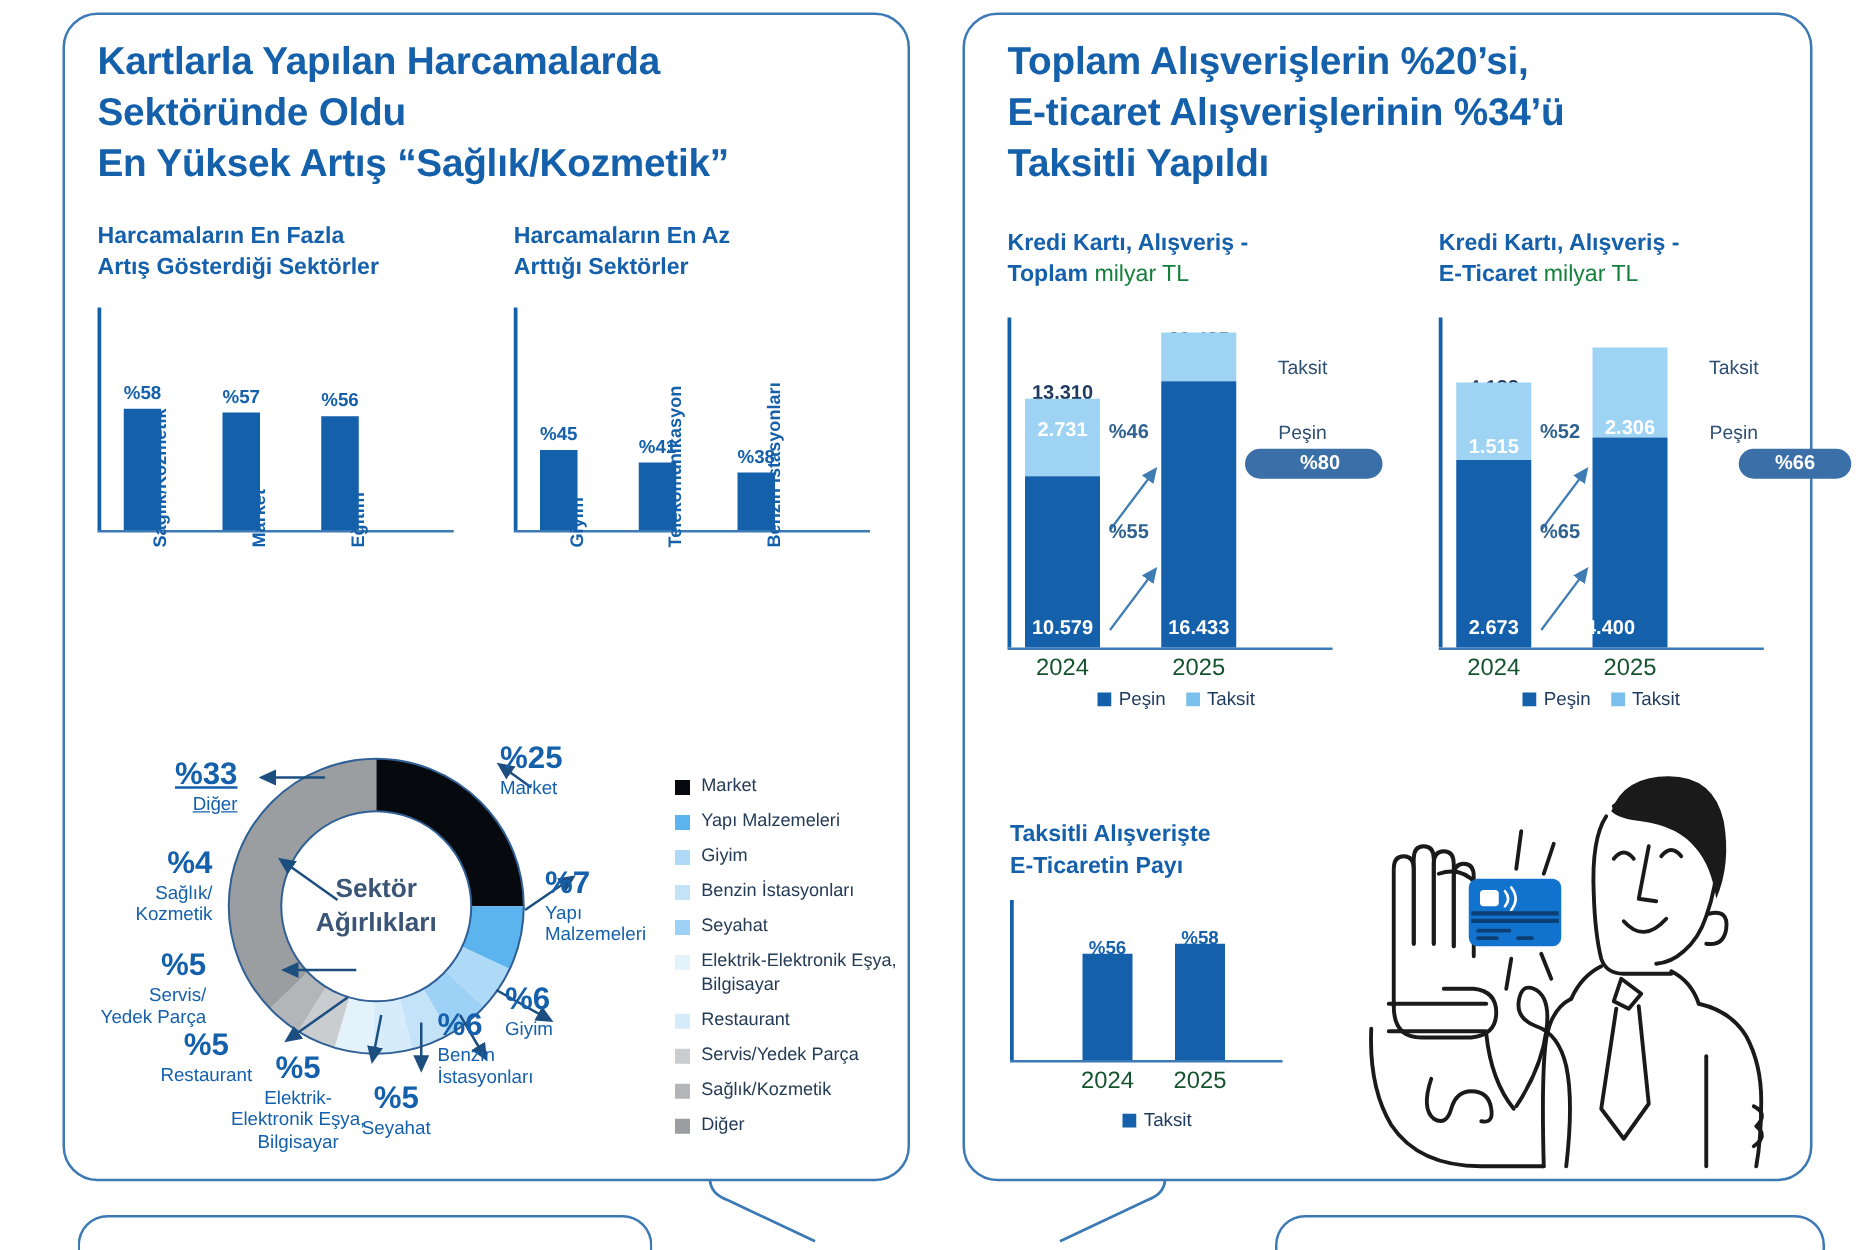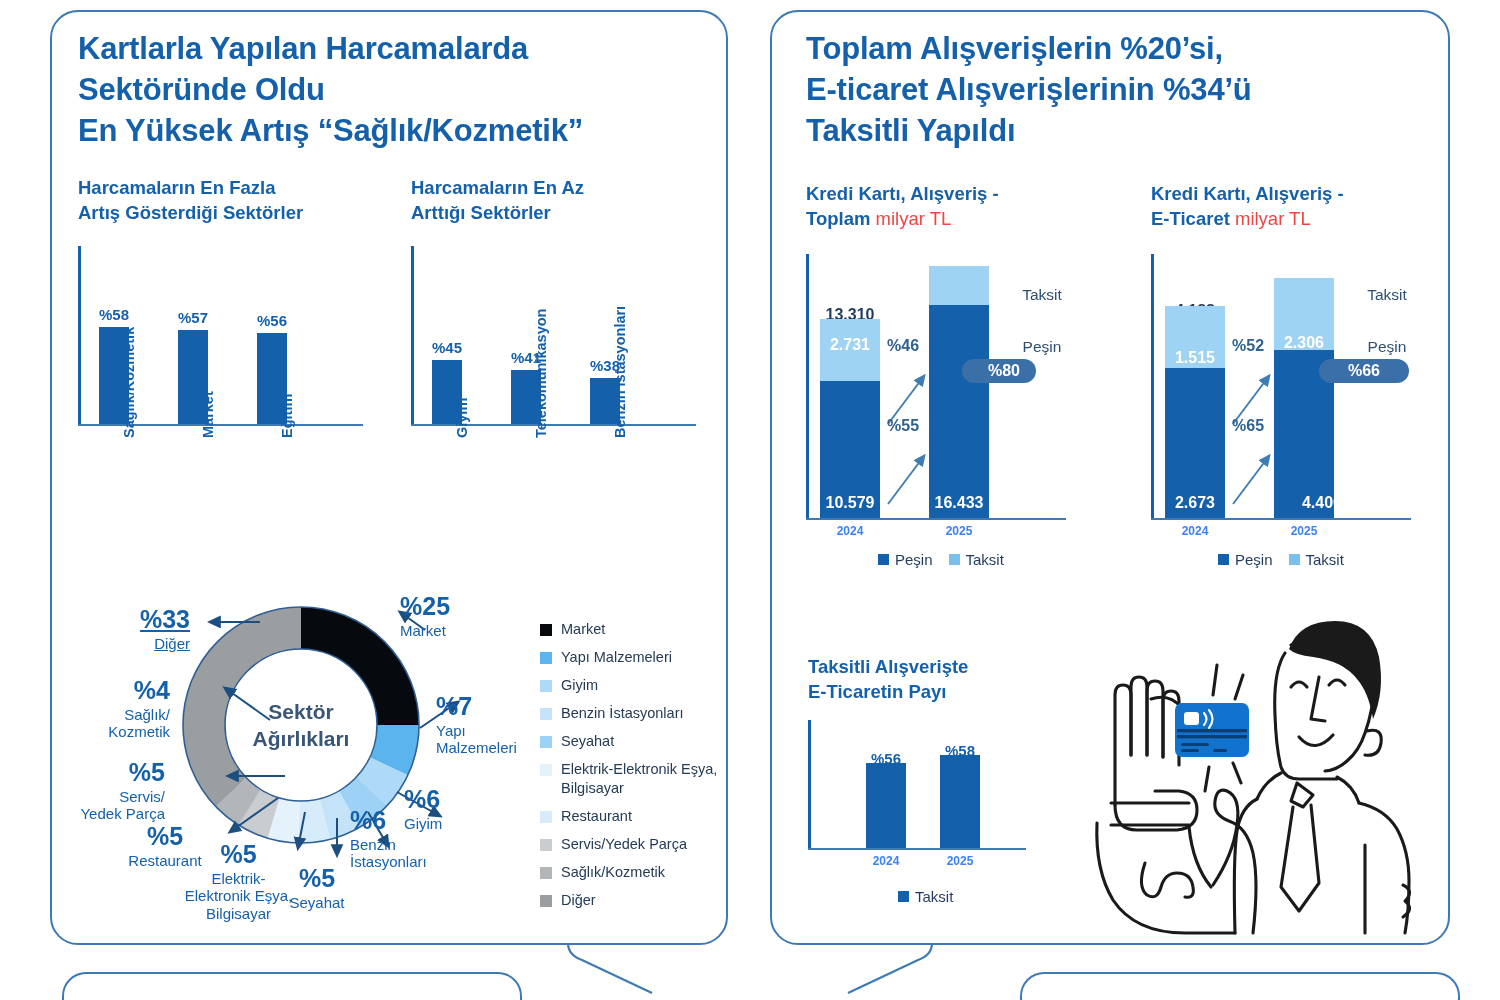--- a/index.html
+++ b/index.html
@@ -31,37 +31,37 @@
     position:absolute; color:#1560ab; font-weight:bold;
     font-size:31px; line-height:1.33; letter-spacing:-.2px;
   }
   #title-left  { left:78px;  top:28px; width:600px; }
   #title-right { left:806px; top:28px; width:620px; }
 
   .sub-title {
     position:absolute; color:#1560ab; font-weight:bold;
     font-size:18.5px; line-height:1.35;
   }
-  .sub-title .light { font-weight:normal; color:#ef4444; }
+  .sub-title .light { font-weight:normal; color:#15803d; }
 
   
   .chart { position:absolute; }
   .axis-v { position:absolute; background:#1560ab; width:2.5px; }
   .axis-h { position:absolute; background:#3d7ab5; height:2px; }
   .bar { position:absolute; background:#1560ab; }
   .bar-val {
     position:absolute; color:#1560ab; font-weight:bold; font-size:15px;
     text-align:center; white-space:nowrap;
   }
   .bar-cat-v {
     position:absolute; color:#1560ab; font-weight:bold; font-size:14.5px;
     white-space:nowrap; transform-origin:0 0; transform:rotate(-90deg);
   }
   .bar-cat-h {
-    position:absolute; color:#3b82f6; font-weight:bold; font-size:12px;
+    position:absolute; color:#14532d; font-weight:normal; font-size:19px;
     text-align:center; white-space:nowrap;
   }
 
   
   #donut-wrap { position:absolute; left:176px; top:600px; width:250px; height:250px; }
   #donut-center {
     position:absolute; left:50%; top:50%; transform:translate(-50%,-50%);
     text-align:center; color:#3a5575; font-weight:bold; font-size:21px;
     line-height:1.3; width:150px;
   }
@@ -352,21 +352,21 @@
       <path d="M4 100 L40 52" fill="none" stroke="#3f7cb3" stroke-width="1.8" marker-end="url(#ah2)"></path>
       <path d="M4 180 L40 132" fill="none" stroke="#3f7cb3" stroke-width="1.8" marker-end="url(#ah2)"></path>
     </svg>
     <div class="growth" style="left:81px; top:83px;">%46</div>
     <div class="growth" style="left:81px; top:163px;">%55</div>
   </div>
 
   <div class="pill-lbl" style="left:999px; top:286px; width:86px;">Taksit</div>
   <div class="pill" style="left:996px; top:308px; width:90px;">%20</div>
   <div class="pill-lbl" style="left:999px; top:338px; width:86px;">Peşin</div>
-  <div class="pill dark" style="left:962px; top:359px; width:74px;padding-left:10px;">%80</div>
+  <div class="pill dark" style="left:996px; top:359px; width:110px;padding-left:10px;">%80</div>
 
   <div class="legend-h" style="left:878px; top:551px;">
     <span class="it">
         <span class="sw" style="background:#1560ab"></span>
         <span>Peşin</span>
       </span>
     <span class="it">
         <span class="sw" style="background:#79c0ec"></span>
         <span>Taksit</span>
       </span>
@@ -385,40 +385,40 @@
     <div class="seg" style="left:14px; width:60px; bottom:152px; height:62px; background:#9ed3f3;"></div>
     <div class="seg-lbl" style="left:14px; width:60px; top:95px;">1.515</div>
     <div class="seg" style="left:14px; width:60px; bottom:2px; height:150px; background:#1560ab;"></div>
     <div class="seg-lbl" style="left:8px; width:72px; top:240px;">2.673</div>
     <div class="bar-cat-h" style="left:8px; width:72px; top:270px;">2024</div>
 
     <div class="top-lbl" style="left:113px; width:80px; top:24px;">6.706</div>
     <div class="seg" style="left:123px; width:60px; bottom:170px; height:72px; background:#9ed3f3;"></div>
     <div class="seg-lbl" style="left:118px; width:70px; top:80px;">2.306</div>
     <div class="seg" style="left:123px; width:60px; bottom:2px; height:168px; background:#1560ab;"></div>
-    <div class="seg-lbl" style="left:131px; width:80px; top:240px;">4.400</div>
+    <div class="seg-lbl" style="left:97px; width:80px; top:240px;">4.400</div>
     <div class="bar-cat-h" style="left:113px; width:80px; top:270px;">2025</div>
 
     <svg style="position:absolute; left:78px; top:70px; width:55px; height:190px;" viewBox="0 0 55 190">
       <defs>
           <marker id="ah3" markerWidth="7" markerHeight="7" refX="5.4" refY="3.2" orient="auto">
             <path d="M0 0 L7 3.2 L0 6.4 Z" fill="#3f7cb3"></path>
           </marker>
         </defs>
       <path d="M4 100 L40 52" fill="none" stroke="#3f7cb3" stroke-width="1.8" marker-end="url(#ah3)"></path>
       <path d="M4 180 L40 132" fill="none" stroke="#3f7cb3" stroke-width="1.8" marker-end="url(#ah3)"></path>
     </svg>
     <div class="growth" style="left:81px; top:83px;">%52</div>
     <div class="growth" style="left:81px; top:163px;">%65</div>
   </div>
 
   <div class="pill-lbl" style="left:1344px; top:286px; width:86px;">Taksit</div>
   <div class="pill" style="left:1341px; top:308px; width:90px;">%34</div>
   <div class="pill-lbl" style="left:1344px; top:338px; width:86px;">Peşin</div>
-  <div class="pill dark" style="left:1319px; top:359px; width:90px;">%66</div>
+  <div class="pill dark" style="left:1391px; top:359px; width:90px;">%66</div>
 
   <div class="legend-h" style="left:1218px; top:551px;">
     <span class="it">
         <span class="sw" style="background:#1560ab"></span>
         <span>Peşin</span>
       </span>
     <span class="it">
         <span class="sw" style="background:#79c0ec"></span>
         <span>Taksit</span>
       </span>

